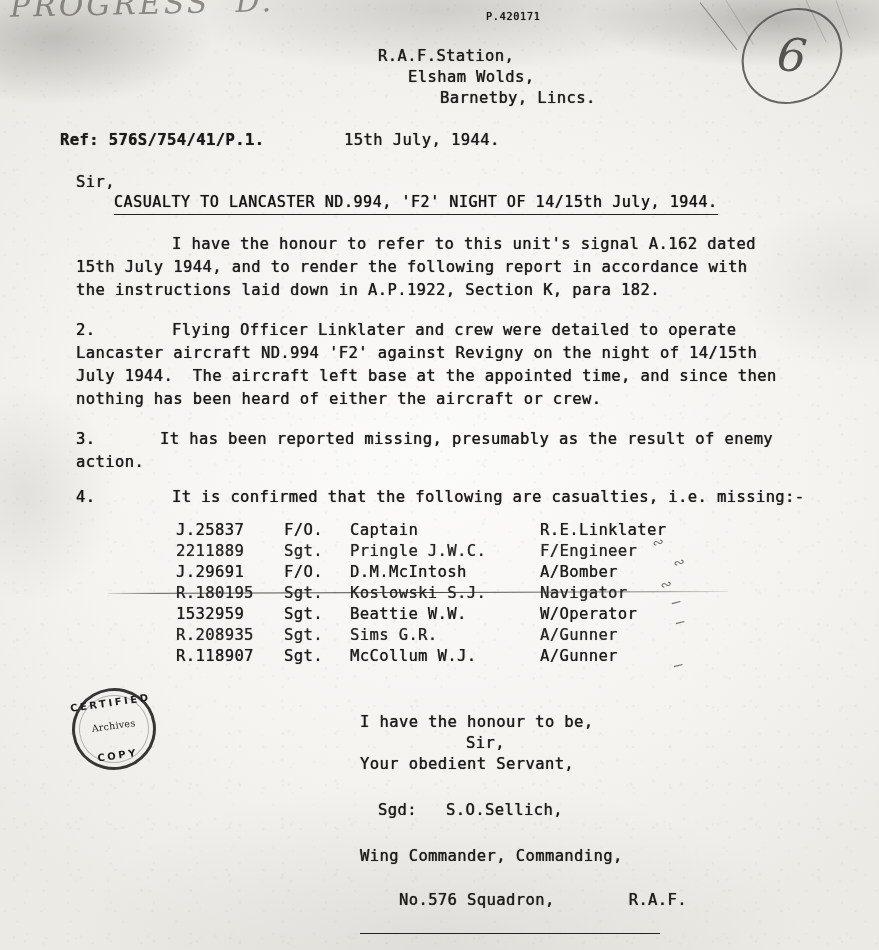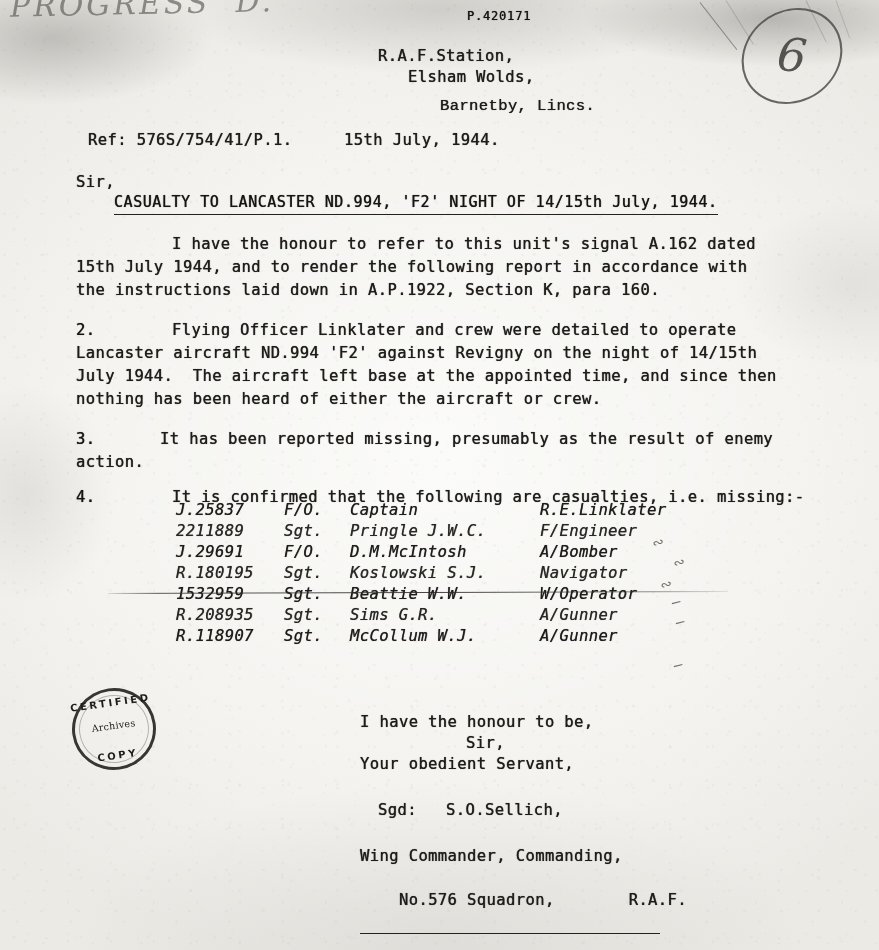--- a/index.html
+++ b/index.html
@@ -76,23 +76,22 @@
   }
 
   
   .ink1 { filter: blur(.18px); }
   .ink2 { filter: blur(.30px); opacity: .95; }
 
   
   #casualty-table {
     position: absolute;
     left: 176px;
-    top: 500px;
+    top: 520px;
     width: 540px;
-    font-style: italic;
   }
   #casualty-table .row {
     display: grid;
     grid-template-columns: 108px 66px 190px auto;
     height: 21px;
     line-height: 21px;
     font-size: 15.5px;
     letter-spacing: .4px;
     white-space: pre;
     color: #1d1c1a;
@@ -228,41 +227,41 @@
   <div id="grain"></div>
   <div id="smudge"></div>
 
   <div id="top-scrawl">PROGRESS  D.</div>
 
   <div class="hair" style="left:700px;top:2px;width:60px;height:1px;transform:rotate(52deg);"></div>
   <div class="hair" style="left:726px;top:0px;width:52px;height:1px;transform:rotate(58deg);opacity:.4;"></div>
   <div class="hair" style="left:806px;top:0px;width:46px;height:1px;transform:rotate(64deg);opacity:.45;"></div>
   <div class="hair" style="left:836px;top:0px;width:40px;height:1px;transform:rotate(70deg);opacity:.35;"></div>
 
-  <div class="t strong ink1" style="left:467px;top:6px;font-size:12px;letter-spacing:.8px;">P.420171</div>
+  <div class="t strong ink1" style="left:486px;top:6px;font-size:10px;letter-spacing:.8px;">P.420171</div>
 
   <div id="corner-number">
     <div class="circle"></div>
     <div class="digit">6</div>
   </div>
 
   <div class="t ink1" style="left:378px;top:46px;">R.A.F.Station,</div>
   <div class="t ink1" style="left:408px;top:67px;">Elsham Wolds,</div>
-  <div class="t ink1" style="left:440px;top:96px;font-family:Liberation Mono, monospace;">Barnetby, Lincs.</div>
-
-  <div class="t ink1" style="left:88px;top:130px;">Ref: 576S/754/41/P.1.</div>
+  <div class="t ink1" style="left:440px;top:88px;">Barnetby, Lincs.</div>
+
+  <div class="t ink1" style="left:60px;top:130px;font-weight:bold;">Ref: 576S/754/41/P.1.</div>
   <div class="t ink1" style="left:344px;top:130px;">15th July, 1944.</div>
 
   <div class="t ink1" style="left:76px;top:172px;">Sir,</div>
 
   <div class="t strong underline-dotty ink1" style="left:114px;top:192px;font-size:15px;letter-spacing:.55px;">CASUALTY TO LANCASTER ND.994, 'F2' NIGHT OF 14/15th July, 1944.</div>
 
   <div class="t ink1" style="left:172px;top:234px;">I have the honour to refer to this unit's signal A.162 dated</div>
   <div class="t ink1" style="left:76px;top:257px;">15th July 1944, and to render the following report in accordance with</div>
-  <div class="t ink1" style="left:76px;top:280px;">the instructions laid down in A.P.1922, Section K, para 160.</div>
+  <div class="t ink1" style="left:76px;top:280px;">the instructions laid down in A.P.1922, Section K, para 182.</div>
 
   <div class="t strong" style="left:76px;top:320px;">2.</div>
   <div class="t ink1" style="left:172px;top:320px;">Flying Officer Linklater and crew were detailed to operate</div>
   <div class="t ink1" style="left:76px;top:343px;">Lancaster aircraft ND.994 'F2' against Revigny on the night of 14/15th</div>
   <div class="t ink1" style="left:76px;top:366px;">July 1944.  The aircraft left base at the appointed time, and since then</div>
   <div class="t ink1" style="left:76px;top:389px;">nothing has been heard of either the aircraft or crew.</div>
 
   <div class="t strong" style="left:76px;top:429px;">3.</div>
   <div class="t ink1" style="left:160px;top:429px;">It has been reported missing, presumably as the result of enemy</div>
   <div class="t ink1" style="left:76px;top:452px;">action.</div>

